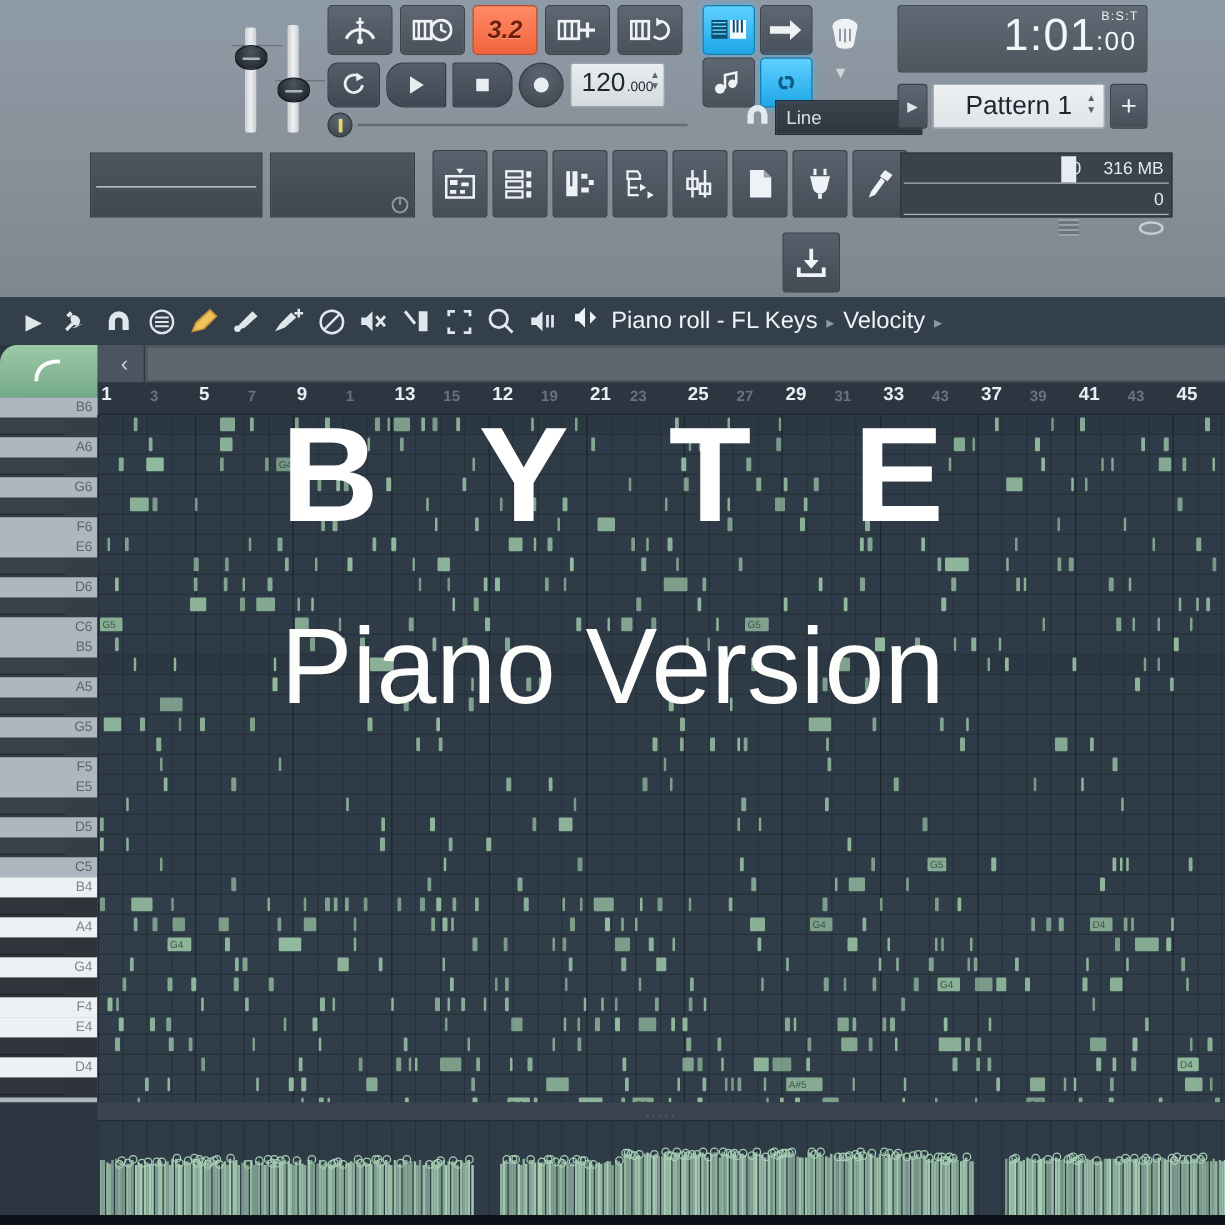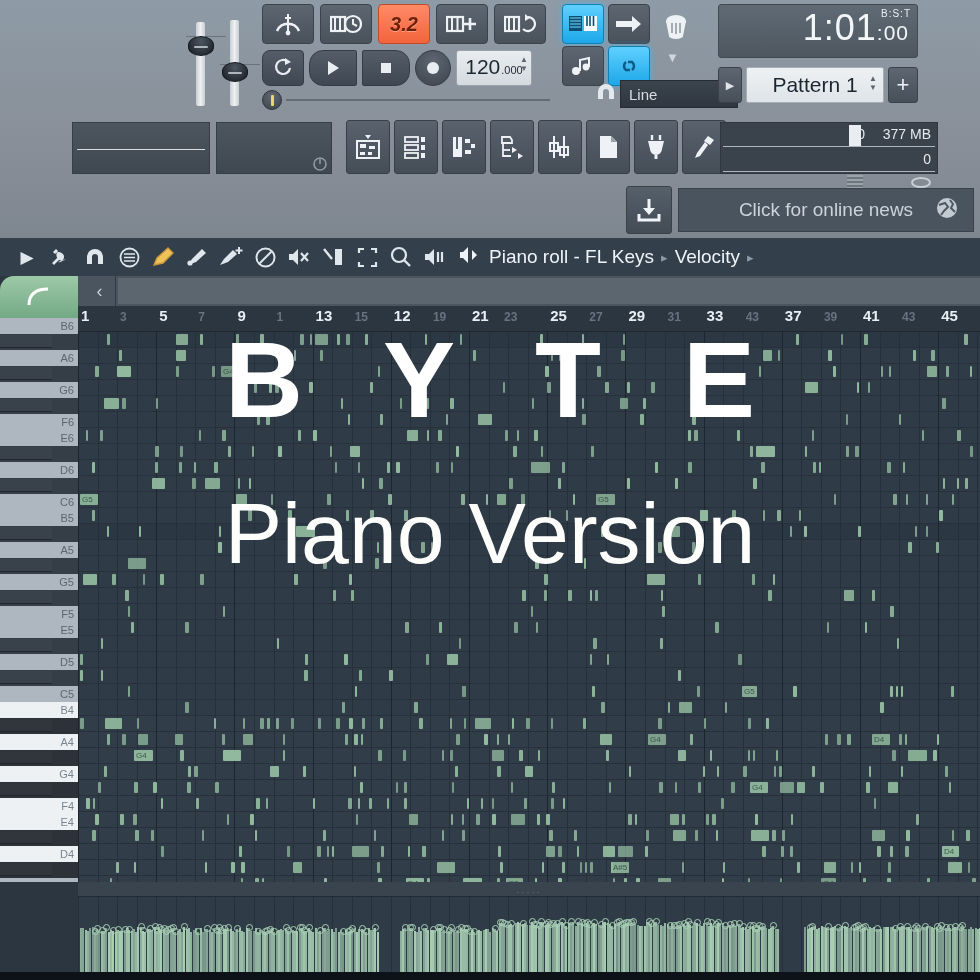--- a/index.html
+++ b/index.html
@@ -518,50 +518,40 @@
         <div class="ipad">
           <svg width="24" height="26" viewBox="0 0 24 26">
               <path d="M16 2 L22 6 L18 11 L12 7 Z" fill="#eef2f6"></path>
               <path d="M13 8 L5 19 L3 24 L8 22 L16 11" fill="#eef2f6"></path>
             </svg>
         </div>
       </div>
       <div class="memblk">
         <div class="memrow">
           <div class="num">0</div>
-          <div class="lbl">377 MB</div>
+          <div class="lbl">316 MB</div>
           <div class="memslot"></div>
           <div class="uline"></div>
         </div>
         <div class="memrow">
           <div class="lbl">0</div>
           <div class="memchip"></div>
           <div class="memeye"></div>
           <div class="uline"></div>
         </div>
       </div>
     </div>
 
     <div class="newsbar">
       <div class="dlbtn">
         <svg width="26" height="26" viewBox="0 0 26 26">
             <path d="M13 2 L13 14" stroke="#f0f4f7" stroke-width="3"></path>
             <path d="M7 11 L13 18 L19 11 Z" fill="#f0f4f7"></path>
             <path d="M3 17 L3 23 L23 23 L23 17" stroke="#f0f4f7" stroke-width="3" fill="none"></path>
           </svg>
-      </div>
-      <div class="newsfield">
-        <span class="txt">Click for online news</span>
-        <span class="globe">
-          <svg width="24" height="24" viewBox="0 0 24 24">
-              <circle cx="12" cy="12" r="10" fill="#c3cbd2"></circle>
-              <path d="M4 9 L10 7 L13 11 L9 15 L6 19" stroke="#4d5963" stroke-width="2" fill="none"></path>
-              <path d="M15 4 L18 8 L16 12 L20 16" stroke="#4d5963" stroke-width="2" fill="none"></path>
-            </svg>
-        </span>
       </div>
     </div>
   </div>
 
   <div class="pr">
 
     <div class="prtool">
       <div class="ti">▶</div>
       <div class="ti">
         <svg width="22" height="20" viewBox="0 0 22 20">
@@ -1399,21 +1389,21 @@
           <div class="note" style="left: 215px; top: 530px; width: 9px; opacity: 0.87;"></div>
           <div class="note" style="left: 299px; top: 530px; width: 3px; opacity: 0.79;"></div>
           <div class="note" style="left: 359px; top: 530px; width: 18px; opacity: 0.85;"></div>
           <div class="note" style="left: 422px; top: 530px; width: 3px; opacity: 0.97;"></div>
           <div class="note" style="left: 464px; top: 530px; width: 2px; opacity: 0.98;"></div>
           <div class="note" style="left: 484px; top: 530px; width: 3px; opacity: 0.93;"></div>
           <div class="note" style="left: 502px; top: 530px; width: 2px; opacity: 0.73;"></div>
           <div class="note" style="left: 507px; top: 530px; width: 2px; opacity: 0.76;"></div>
           <div class="note" style="left: 512px; top: 530px; width: 3px; opacity: 0.76;"></div>
           <div class="note" style="left: 533px; top: 530px; width: 2px; opacity: 0.84;"></div>
-          <div class="note" style="left: 533px; top: 530px; width: 18px; opacity: 0.87;">
+          <div class="note" style="left: 551px; top: 530px; width: 29px; opacity: 0.87;">
             <div class="nl">A#5</div>
           </div>
           <div class="note" style="left: 604px; top: 530px; width: 2px; opacity: 0.78;"></div>
           <div class="note" style="left: 645px; top: 530px; width: 2px; opacity: 0.92;"></div>
           <div class="note" style="left: 719px; top: 530px; width: 3px; opacity: 0.95;"></div>
           <div class="note" style="left: 746px; top: 530px; width: 12px; opacity: 0.88;"></div>
           <div class="note" style="left: 773px; top: 530px; width: 2px; opacity: 0.81;"></div>
           <div class="note" style="left: 781px; top: 530px; width: 2px; opacity: 0.98;"></div>
           <div class="note" style="left: 810px; top: 530px; width: 3px; opacity: 0.78;"></div>
           <div class="note" style="left: 870px; top: 530px; width: 14px; opacity: 0.91;"></div>

